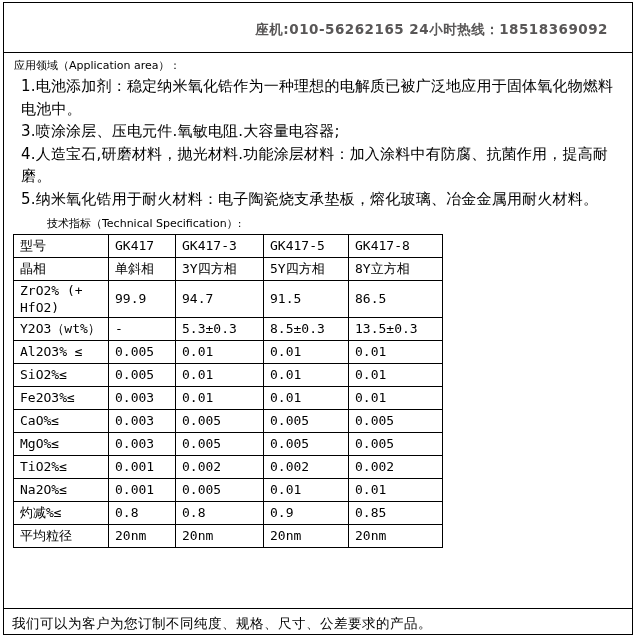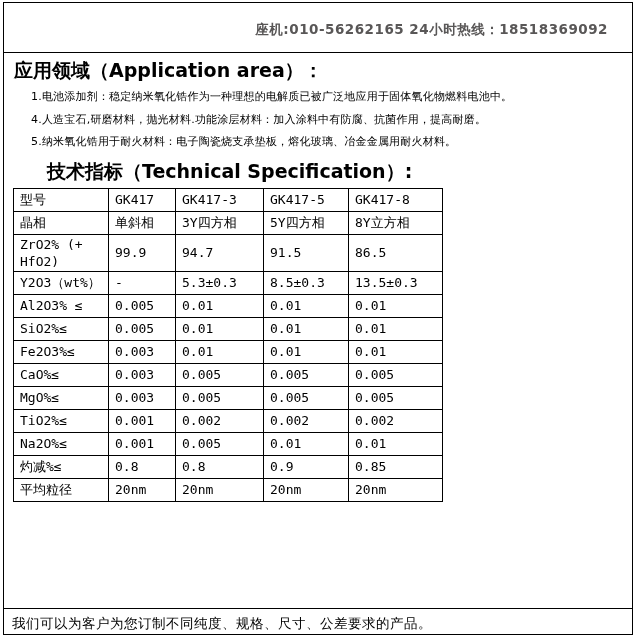--- a/index.html
+++ b/index.html
@@ -38,29 +38,29 @@
     box-sizing:border-box;
     overflow:hidden;
   }
   .title{
     font-size:15px;
     font-weight:bold;
     margin:6px 0 11px 3px;
     letter-spacing:1px;
   }
   .section-heading{
-    font-size:19px;
-    font-weight:bold;
+    font-size:11px;
+    font-weight:normal;
     margin:0 0 2px 3px;
   }
   .section-heading.spec{ margin-top:5px; margin-bottom:3px;margin-left:36px; }
   .app-item{
-    font-size:11px;
+    font-size:15px;
     line-height:22.6px;
-    margin-left:20px;
+    margin-left:10px;
     letter-spacing:0.2px;
   }
   
   .spec-table{
     border-collapse:collapse;
     margin-left:2px;
     table-layout:fixed;
   }
   .spec-table td{
     border:1px solid #000;
@@ -92,20 +92,21 @@
     <span class="contact">座机:010-56262165    24小时热线：18518369092</span>
   </header>
 
   <main class="main-box">
 
 
     <h2 class="section-heading">应用领域（Application area）：</h2>
 
     <div class="app-list">
         <div class="app-item">1.电池添加剂：稳定纳米氧化锆作为一种理想的电解质已被广泛地应用于固体氧化物燃料电池中。</div>
+        <div class="app-item">3.喷涂涂层、压电元件.氧敏电阻.大容量电容器;</div>
         <div class="app-item">4.人造宝石,研磨材料，抛光材料.功能涂层材料：加入涂料中有防腐、抗菌作用，提高耐磨。</div>
         <div class="app-item">5.纳米氧化锆用于耐火材料：电子陶瓷烧支承垫板，熔化玻璃、冶金金属用耐火材料。</div>
       </div>
 
     <h2 class="section-heading spec">技术指标（Technical Specification）:</h2>
 
     <table class="spec-table">
       <colgroup>
         <col class="c0">
           <col class="c1">

